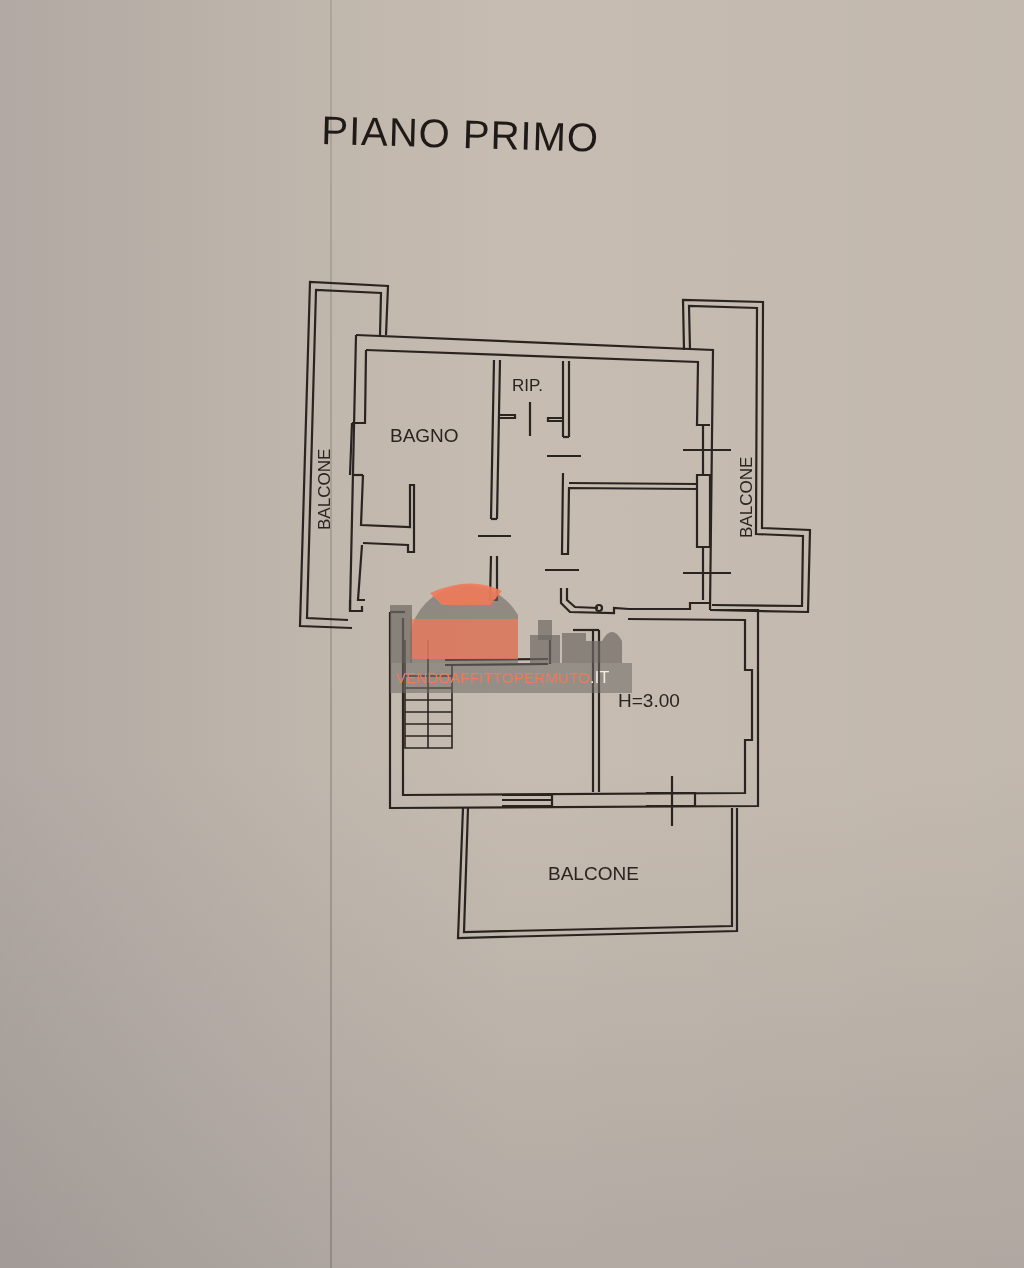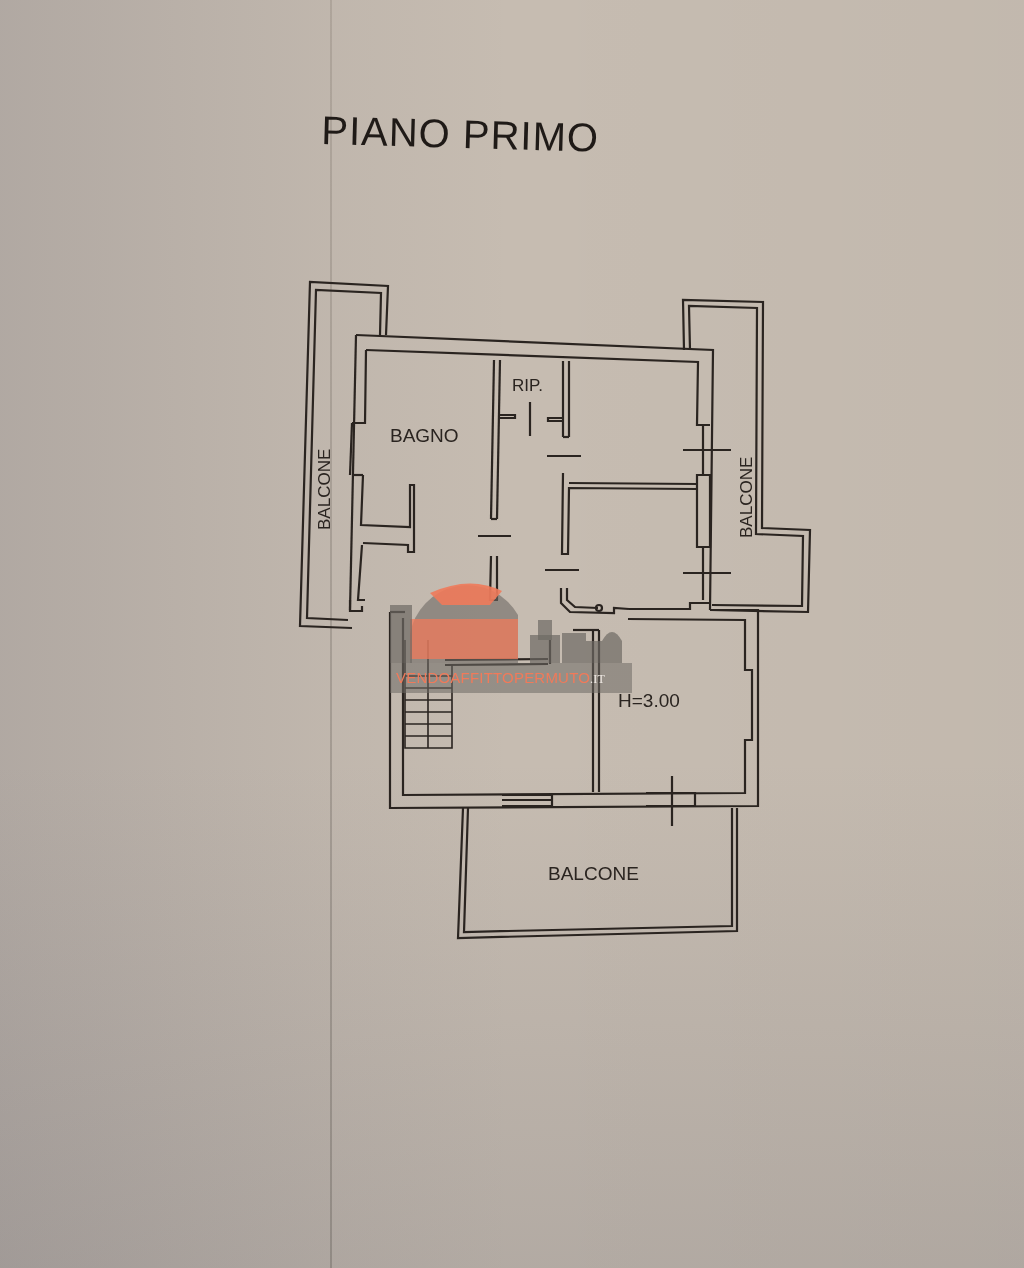--- a/index.html
+++ b/index.html
@@ -32,21 +32,21 @@
       position: absolute; left: 390px; top: 575px; width: 242px; height: 118px;
     }
     .wm-band {
       position: absolute; left: 0; top: 88px; width: 242px; height: 30px;
       background: rgba(110,105,100,0.55);
     }
     .wm-text {
       position: absolute; left: 6px; top: 94px; font-size: 15px; letter-spacing: 0.2px;
       color: #f07a5a; white-space: nowrap;
     }
-    .wm-text .tld { color: #f2ece6; font-size: 12px; font-family: Liberation Serif, serif; }
+    .wm-text .tld { color: #f2ece6; font-size: 16px; }
   </style>
 </head>
 <body>
 
 <div class="paper"></div>
 <div class="fold"></div>
 
 <div class="title">PIANO PRIMO</div>
 
 <svg class="plan" width="1024" height="1268" viewBox="0 0 1024 1268">

